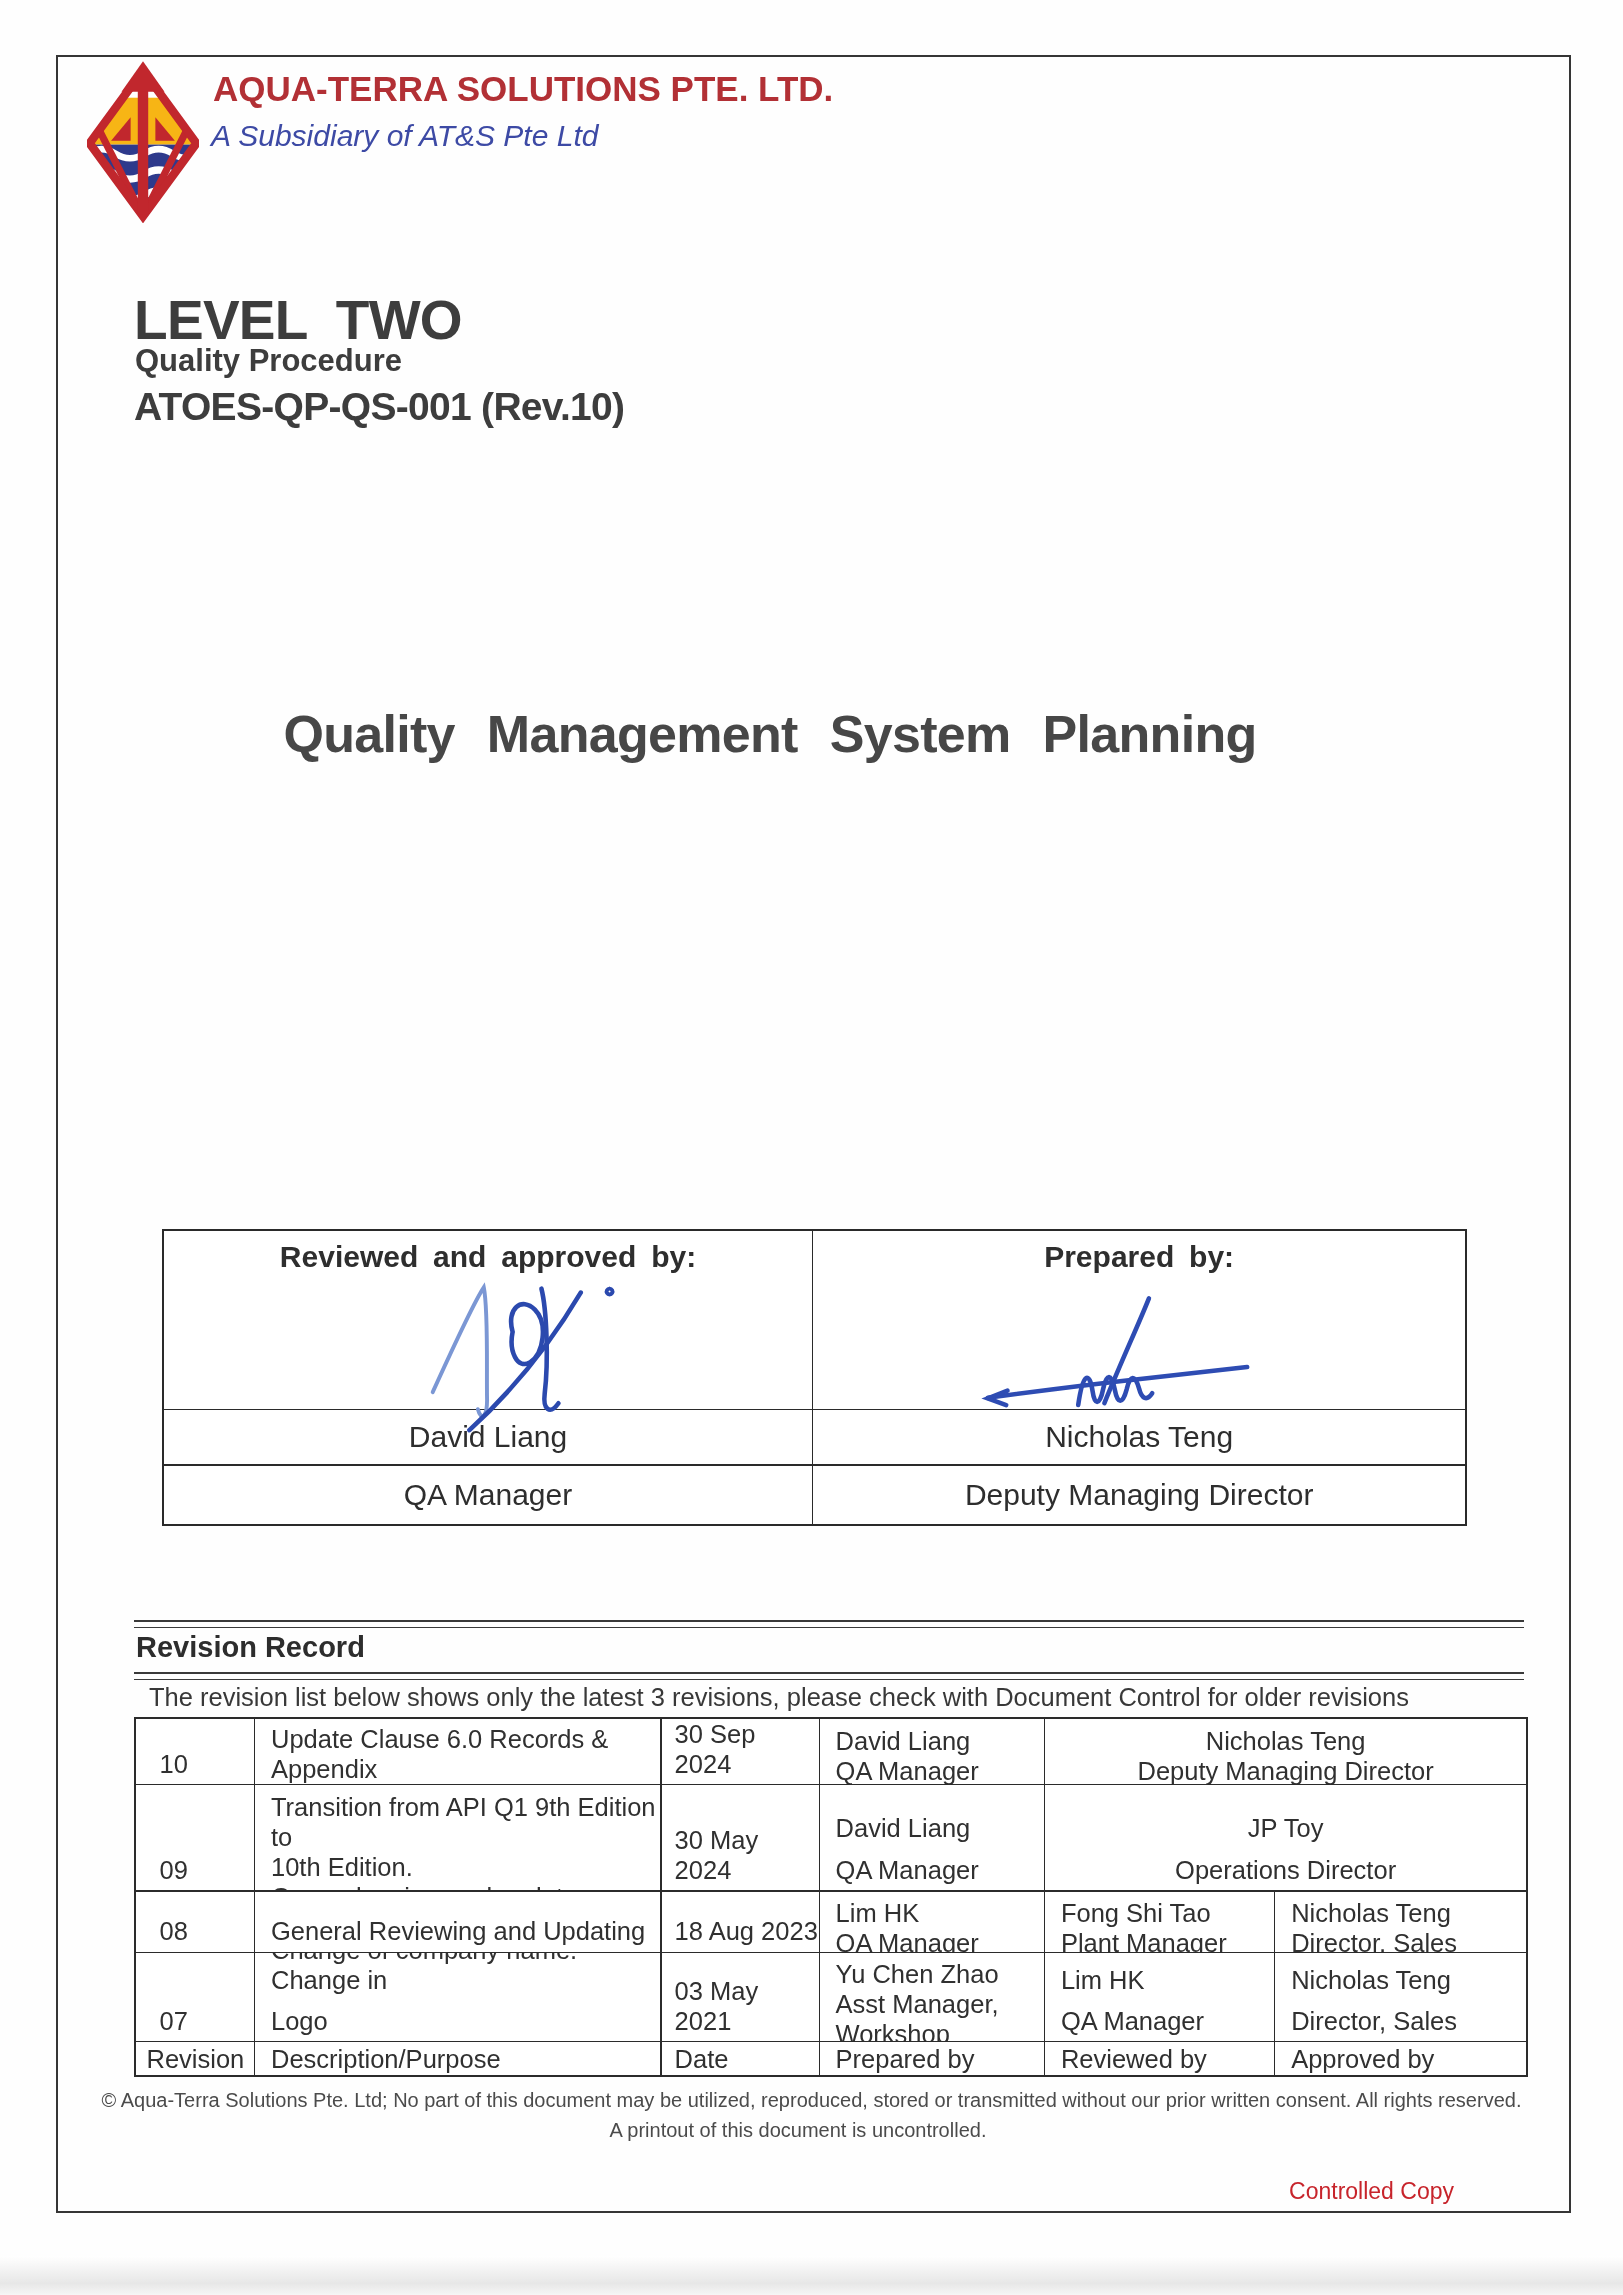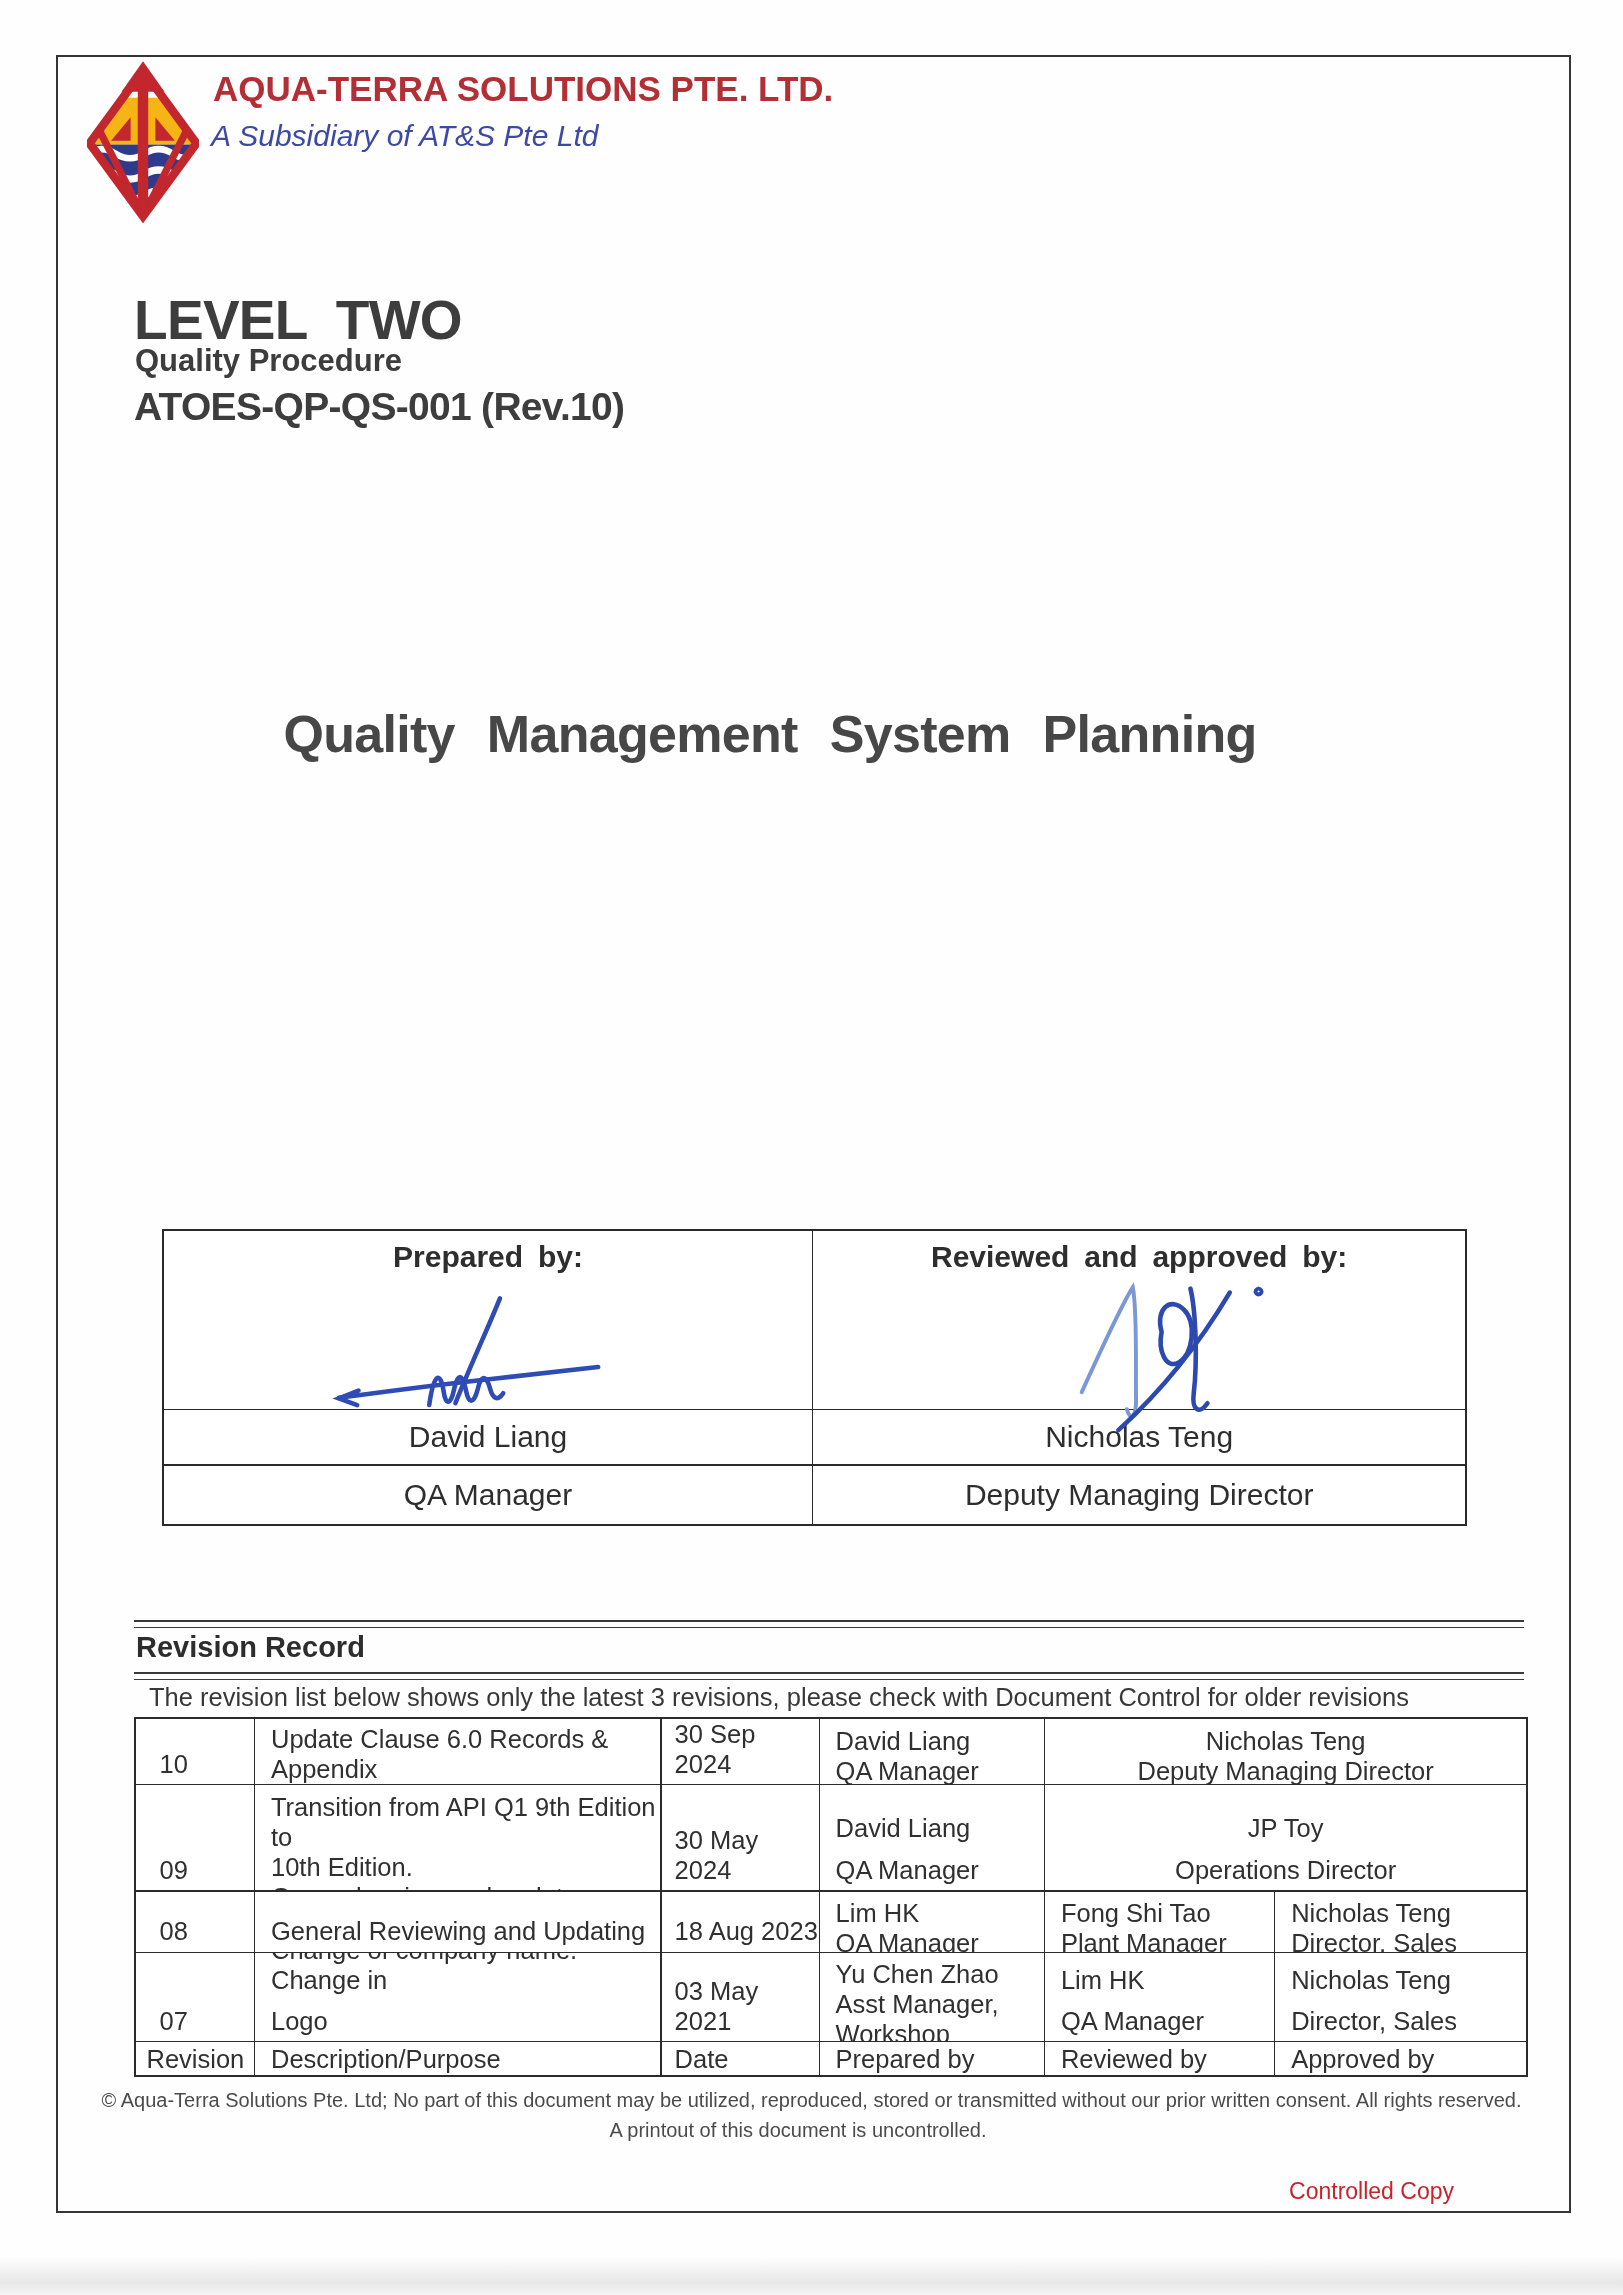--- a/index.html
+++ b/index.html
@@ -84,42 +84,42 @@
   <div class="abs subsidiary">A Subsidiary of AT&amp;S Pte Ltd</div>
 
   <div class="abs level">LEVEL TWO</div>
   <div class="abs qproc">Quality Procedure</div>
   <div class="abs doccode">ATOES-QP-QS-001 (Rev.10)</div>
 
   <div class="abs main-title">Quality Management System Planning</div>
 
   <div class="abs sig-table">
     <div class="sig-cell">
-      <div class="sig-head">Prepared by:</div>
-      <svg class="sig-svg" style="left:167px;top:62px;" width="275" height="118" viewBox="0 0 420 180">
-        <g fill="none" stroke="#2e4cb3" stroke-width="7" stroke-linecap="round">
-          <path d="M258,8 C242,48 216,104 190,168"></path>
-          <path d="M12,160 C100,148 190,137 255,130 C310,124 365,118 408,113"></path>
-          <path d="M42,149 L12,161 L40,171"></path>
-          <path d="M150,171 C157,122 167,118 172,150 C175,172 183,172 188,147 C193,122 201,122 206,148 C210,170 218,170 224,147 C229,124 237,124 243,146 C247,162 255,165 263,153"></path>
-        </g>
-      </svg>
-    </div>
-    <div class="sig-cell">
       <div class="sig-head">Reviewed and approved by:</div>
       <svg class="sig-svg" style="left:249px;top:38px;" width="249" height="167" viewBox="0 0 380 255">
         <g fill="none" stroke-linecap="round">
           <path d="M30,188 C60,122 96,46 108,28 C115,62 112,152 113,200 C113,226 104,233 99,214" stroke="#7b97d4" stroke-width="6"></path>
           <path d="M152,96 C142,60 166,42 186,62 C206,82 200,130 178,143 C159,153 146,126 152,96" stroke="#2b49ae" stroke-width="7"></path>
           <path d="M196,30 C204,62 207,140 201,190 C198,215 209,223 222,205" stroke="#2b49ae" stroke-width="7"></path>
           <path d="M256,36 C212,110 152,186 86,246" stroke="#2b49ae" stroke-width="7"></path>
           <path d="M300,30 a4.5,4.5 0 1 0 0.1,0" stroke="#2b49ae" stroke-width="6"></path>
         </g>
       </svg>
     </div>
+    <div class="sig-cell">
+      <div class="sig-head">Prepared by:</div>
+      <svg class="sig-svg" style="left:167px;top:62px;" width="275" height="118" viewBox="0 0 420 180">
+        <g fill="none" stroke="#2e4cb3" stroke-width="7" stroke-linecap="round">
+          <path d="M258,8 C242,48 216,104 190,168"></path>
+          <path d="M12,160 C100,148 190,137 255,130 C310,124 365,118 408,113"></path>
+          <path d="M42,149 L12,161 L40,171"></path>
+          <path d="M150,171 C157,122 167,118 172,150 C175,172 183,172 188,147 C193,122 201,122 206,148 C210,170 218,170 224,147 C229,124 237,124 243,146 C247,162 255,165 263,153"></path>
+        </g>
+      </svg>
+    </div>
     <div class="sig-cell sig-mid">David Liang</div>
     <div class="sig-cell sig-mid">Nicholas Teng</div>
     <div class="sig-cell sig-mid">QA Manager</div>
     <div class="sig-cell sig-mid">Deputy Managing Director</div>
   </div>
 
   <div class="abs rule" style="top:1620px;"></div>
   <div class="abs rev-heading">Revision Record</div>
   <div class="abs rule" style="top:1672px;"></div>
   <div class="abs rev-note">The revision list below shows only the latest 3 revisions, please check with Document Control for older revisions</div>

